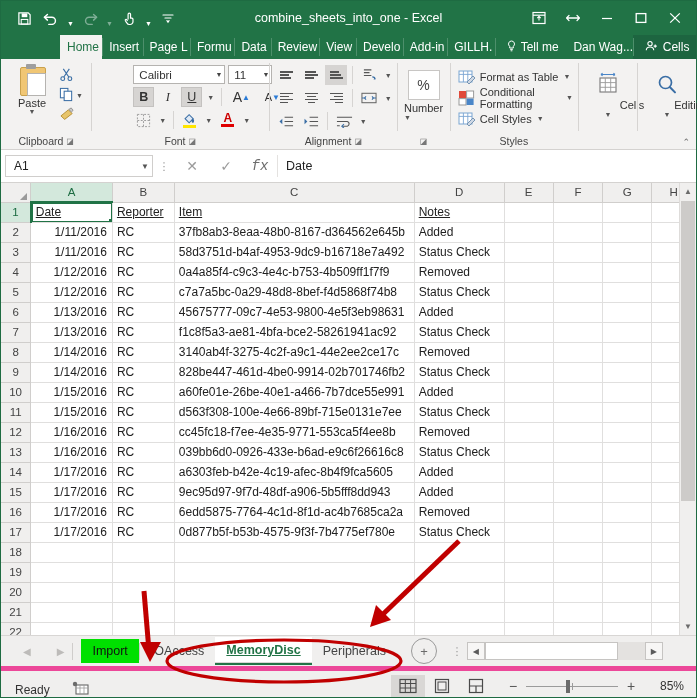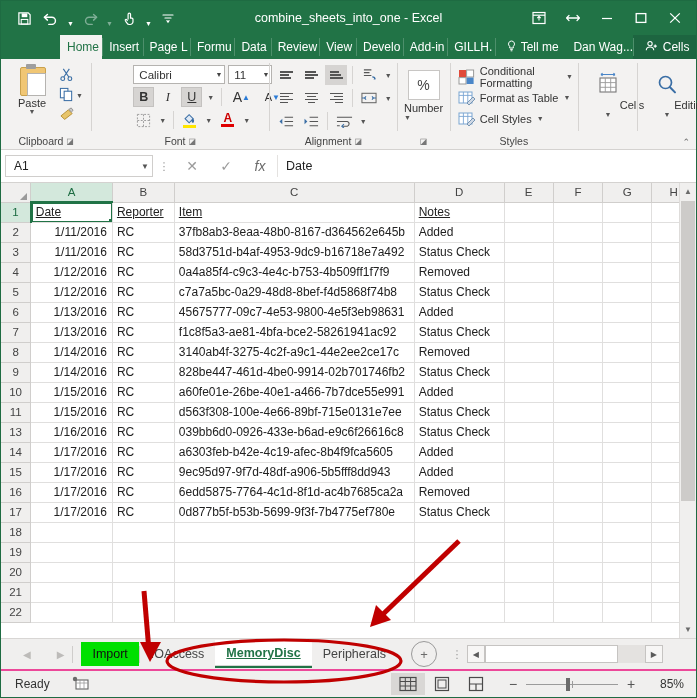--- a/index.html
+++ b/index.html
@@ -108,21 +108,21 @@
 
   
   .fbar{height:32px;background:#fff;display:flex;align-items:center;flex:0 0 auto;
         border-bottom:1px solid #d4d2d0;padding:0 4px;gap:0;}
   .namebox{width:148px;height:22px;border:1px solid #d0cecc;background:#fff;display:flex;align-items:center;
            padding:0 3px 0 8px;font-size:12px;box-sizing:border-box;cursor:pointer;}
   .nb-caret{margin-left:auto;font-size:8px;color:#555;}
   .fb-dots{width:22px;text-align:center;color:#999;font-size:11px;letter-spacing:0;cursor:pointer;}
   .fb-btn{width:34px;height:26px;display:flex;align-items:center;justify-content:center;color:#9b9b9b;
           font-size:14px;cursor:pointer;}
-  .fb-fx{font-style:italic;font-family:Liberation Sans, sans-serif;font-size:14px;color:#6d6d6d;}
+  .fb-fx{font-style:italic;font-family:Liberation Mono, monospace;font-size:14px;color:#6d6d6d;}
   .fb-input{flex:1 1 auto;height:22px;display:flex;align-items:center;padding-left:8px;font-size:12.5px;
             border-left:1px solid #e4e2e0;cursor:text;}
 
   
   .gridwrap{flex:1 1 auto;position:relative;overflow:hidden;background:#fff;}
   table.grid{border-collapse:collapse;table-layout:fixed;}
   .colhead{height:19px;background:#f0efee;border:1px solid #d0cecc;border-top:none;border-left:none;
            text-align:center;font-size:11.5px;color:#444;font-weight:normal;box-sizing:border-box;cursor:pointer;}
   .colhead.sel{background:#d3e8dc;color:#1b6b41;border-bottom:2px solid #217346;}
   .cornerhead{width:30px;background:#f0efee;border:1px solid #d0cecc;border-top:none;border-left:none;
@@ -164,22 +164,22 @@
   .addsheet{width:24px;height:24px;border-radius:50%;border:1px solid #9a9a9a;color:#6b6b6b;
             display:flex;align-items:center;justify-content:center;font-size:13px;margin-left:14px;cursor:pointer;}
   .hdots{width:20px;text-align:center;color:#9b9b9b;font-size:11px;margin-left:10px;cursor:pointer;}
   .hscroll{flex:1 1 auto;display:flex;align-items:center;max-width:196px;margin-right:6px;}
   .hs-btn{width:18px;height:18px;border:1px solid #c6c4c2;background:#f7f6f5;color:#5b5b5b;font-size:8px;
           display:flex;align-items:center;justify-content:center;cursor:pointer;box-sizing:border-box;}
   .hs-track{flex:1 1 auto;height:18px;background:#e4e2e0;position:relative;}
   .hs-thumb{position:absolute;left:0;top:0;bottom:0;width:83%;background:#fff;border:1px solid #c6c4c2;box-sizing:border-box;}
 
   
-  .statusbar{height:26px;background:#f0efee;display:flex;align-items:center;flex:0 0 auto;
-             border-top:2px solid #ec4899;font-size:12px;color:#333;}
+  .statusbar{height:26px;background:#f0efee;display:flex;align-items:flex-end;flex:0 0 auto;
+             border-top:5px solid #ec4899;font-size:12px;color:#333;}
   .st-ready{padding-left:14px;}
   .st-acc{margin-left:22px;width:18px;height:16px;position:relative;cursor:pointer;}
   .st-right{margin-left:auto;display:flex;align-items:center;padding-right:8px;gap:0;}
   .viewbtn{width:34px;height:22px;display:flex;align-items:center;justify-content:center;cursor:pointer;color:#4a4a4a;}
   .viewbtn.on{background:#d9d7d5;}
   .zoomctl{display:flex;align-items:center;gap:7px;margin-left:14px;}
   .z-minus,.z-plus{font-size:14px;color:#555;cursor:pointer;width:12px;text-align:center;}
   .z-track{width:92px;height:1px;background:#9b9b9b;position:relative;}
   .z-mid{position:absolute;left:50%;top:-3px;width:1px;height:7px;background:#9b9b9b;}
   .z-thumb{position:absolute;left:44%;top:-6px;width:4px;height:13px;background:#6b6b6b;cursor:pointer;}
@@ -520,38 +520,38 @@
       <div class="grp-label">
         <span class="dlg">◪</span>
       </div>
     </div>
 
     <div class="grp stylegrp">
       <div class="grp-body" style="flex-direction:column;padding-top:5px;">
         <div class="srow">
           <span class="sico">
             <svg width="17" height="16" viewBox="0 0 17 16">
+                <rect x="1" y="2" width="13" height="11" fill="#fff" stroke="#7aa5d2" stroke-width="1"></rect>
+                <path d="M1 5.4h13M5.4 2v11M9.8 2v11" stroke="#7aa5d2" stroke-width="0.9"></path>
+                <path d="M9 13 15 7l2 2-6 6z" fill="#cfd8e4" stroke="#6b8cae" stroke-width="0.9"></path>
+              </svg>
+          </span>
+          <span>Format as Table</span>
+          <span class="caret">▼</span>
+        </div>
+        <div class="srow">
+          <span class="sico">
+            <svg width="17" height="16" viewBox="0 0 17 16">
                 <rect x="1" y="1" width="7" height="7" fill="#e04a3a"></rect>
                 <rect x="8.6" y="1" width="7" height="7" fill="#fff" stroke="#999" stroke-width="1"></rect>
                 <rect x="1" y="8.6" width="7" height="6.4" fill="#fff" stroke="#999" stroke-width="1"></rect>
                 <rect x="8.6" y="8.6" width="7" height="6.4" fill="#4a86c8"></rect>
               </svg>
           </span>
           <span>Conditional Formatting</span>
-          <span class="caret">▼</span>
-        </div>
-        <div class="srow">
-          <span class="sico">
-            <svg width="17" height="16" viewBox="0 0 17 16">
-                <rect x="1" y="2" width="13" height="11" fill="#fff" stroke="#7aa5d2" stroke-width="1"></rect>
-                <path d="M1 5.4h13M5.4 2v11M9.8 2v11" stroke="#7aa5d2" stroke-width="0.9"></path>
-                <path d="M9 13 15 7l2 2-6 6z" fill="#cfd8e4" stroke="#6b8cae" stroke-width="0.9"></path>
-              </svg>
-          </span>
-          <span>Format as Table</span>
           <span class="caret">▼</span>
         </div>
         <div class="srow">
           <span class="sico">
             <svg width="17" height="16" viewBox="0 0 17 16">
                 <rect x="1" y="2" width="13" height="11" fill="#fff" stroke="#7aa5d2" stroke-width="1"></rect>
                 <path d="M1 5.4h13M5.4 2v11M9.8 2v11" stroke="#7aa5d2" stroke-width="0.9"></path>
                 <path d="M9 13 15 7l2 2-6 6z" fill="#cfd8e4" stroke="#6b8cae" stroke-width="0.9"></path>
               </svg>
           </span>
@@ -754,20 +754,31 @@
             <td class="cell rt">1/15/2016</td>
             <td class="cell">RC</td>
             <td class="cell">d563f308-100e-4e66-89bf-715e0131e7ee</td>
             <td class="cell">Status Check</td>
             <td class="cell"></td>
             <td class="cell"></td>
             <td class="cell"></td>
             <td class="cell"></td>
           </tr>
           <tr>
+            <th class="rowhead">12</th>
+            <td class="cell rt">1/16/2016</td>
+            <td class="cell">RC</td>
+            <td class="cell">cc45fc18-f7ee-4e35-9771-553ca5f4ee8b</td>
+            <td class="cell">Removed</td>
+            <td class="cell"></td>
+            <td class="cell"></td>
+            <td class="cell"></td>
+            <td class="cell"></td>
+          </tr>
+          <tr>
             <th class="rowhead">13</th>
             <td class="cell rt">1/16/2016</td>
             <td class="cell">RC</td>
             <td class="cell">039bb6d0-0926-433e-b6ad-e9c6f26616c8</td>
             <td class="cell">Status Check</td>
             <td class="cell"></td>
             <td class="cell"></td>
             <td class="cell"></td>
             <td class="cell"></td>
           </tr>
@@ -801,21 +812,21 @@
             <td class="cell">Removed</td>
             <td class="cell"></td>
             <td class="cell"></td>
             <td class="cell"></td>
             <td class="cell"></td>
           </tr>
           <tr>
             <th class="rowhead">17</th>
             <td class="cell rt">1/17/2016</td>
             <td class="cell">RC</td>
-            <td class="cell">0d877b5f-b53b-5699-9f3f-7b4775ef780e</td>
+            <td class="cell">0d877b5f-b53b-4575-9f3f-7b4775ef780e</td>
             <td class="cell">Status Check</td>
             <td class="cell"></td>
             <td class="cell"></td>
             <td class="cell"></td>
             <td class="cell"></td>
           </tr>
           <tr>
             <th class="rowhead">18</th>
             <td class="cell"></td>
             <td class="cell"></td>

